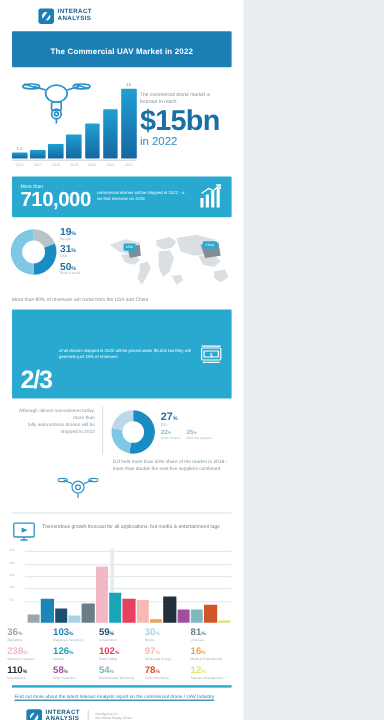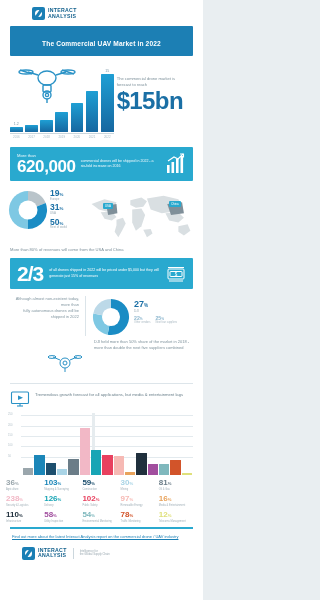--- a/index.html
+++ b/index.html
@@ -78,21 +78,21 @@
   .maptag { position:absolute; background:#29a9cf; color:#fff; font-size:2.9px;
             padding:1.5px 2px; border-radius:1px; line-height:1.1; text-align:center; }
 
   .map-caption { font-size:4.1px; color:#7e919b; padding:2px 10px 0 10px; line-height:1.5; }
 
   
   .band2 {
     margin:5px 10px 0 10px; background:#29a9cf; color:#fff;
     display:flex; align-items:center; padding:5px 7px; gap:6px; border-radius:1px;
   }
-  .frac { font-size:21px; font-weight:bold; line-height:1; letter-spacing:-1px; }
+  .frac { font-size:21px; font-weight:bold; line-height:1; letter-spacing:-1px;margin-top:43px; }
   .band2-txt { font-size:3.6px; line-height:1.55; flex:1; }
   .band2-icon { width:20px; height:18px; flex:0 0 auto; }
 
   
   .sec-auto { display:flex; padding:7px 10px 0 10px; gap:6px; }
   .auto-l { width:76px; text-align:right; border-right:1px solid #dbe4e9; padding-right:6px; }
   .auto-l .cap { font-size:4px; color:#8397a1; line-height:1.45; }
   .auto-l .num { font-size:17.5px; color:#2b3a44; font-weight:300; line-height:1.1; letter-spacing:-.5px; }
   .auto-l .cap2 { font-size:4px; color:#8397a1; line-height:1.45; }
   .auto-r { flex:1; display:flex; gap:4px; padding-top:2px; }
@@ -210,28 +210,29 @@
           <div>2018</div>
           <div>2019</div>
           <div>2020</div>
           <div>2021</div>
           <div>2022</div>
         </div>
     </div>
     <div class="hero-right">
       <div class="cap">The commercial drone market is forecast to reach</div>
       <div class="big">$15bn</div>
+      <div class="yr">in 2022</div>
     </div>
   </div>
 
   
   <div class="band">
     <div class="band-l">
       <div class="sm">More than</div>
-      <div class="num">620,000</div>
+      <div class="num">710,000</div>
     </div>
     <div class="band-r">commercial drones will be shipped in 2022 - a six-fold increase on 2016</div>
     <svg class="band-icon" viewBox="0 0 22 22">
       <path d="M3 20 V12 h2.6 V20 z M7.5 20 V9 h2.6 V20 z M12 20 V6 h2.6 V20 z M16.5 20 V3 h2.6 V20 z" fill="#fff"></path>
       <path d="M4 8 L10 4 L14 6 L19 1" stroke="#fff" stroke-width="1.1" fill="none"></path>
       <path d="M16 1 h3.5 v3.5" stroke="#fff" stroke-width="1.1" fill="none"></path>
     </svg>
   </div>
 
   

